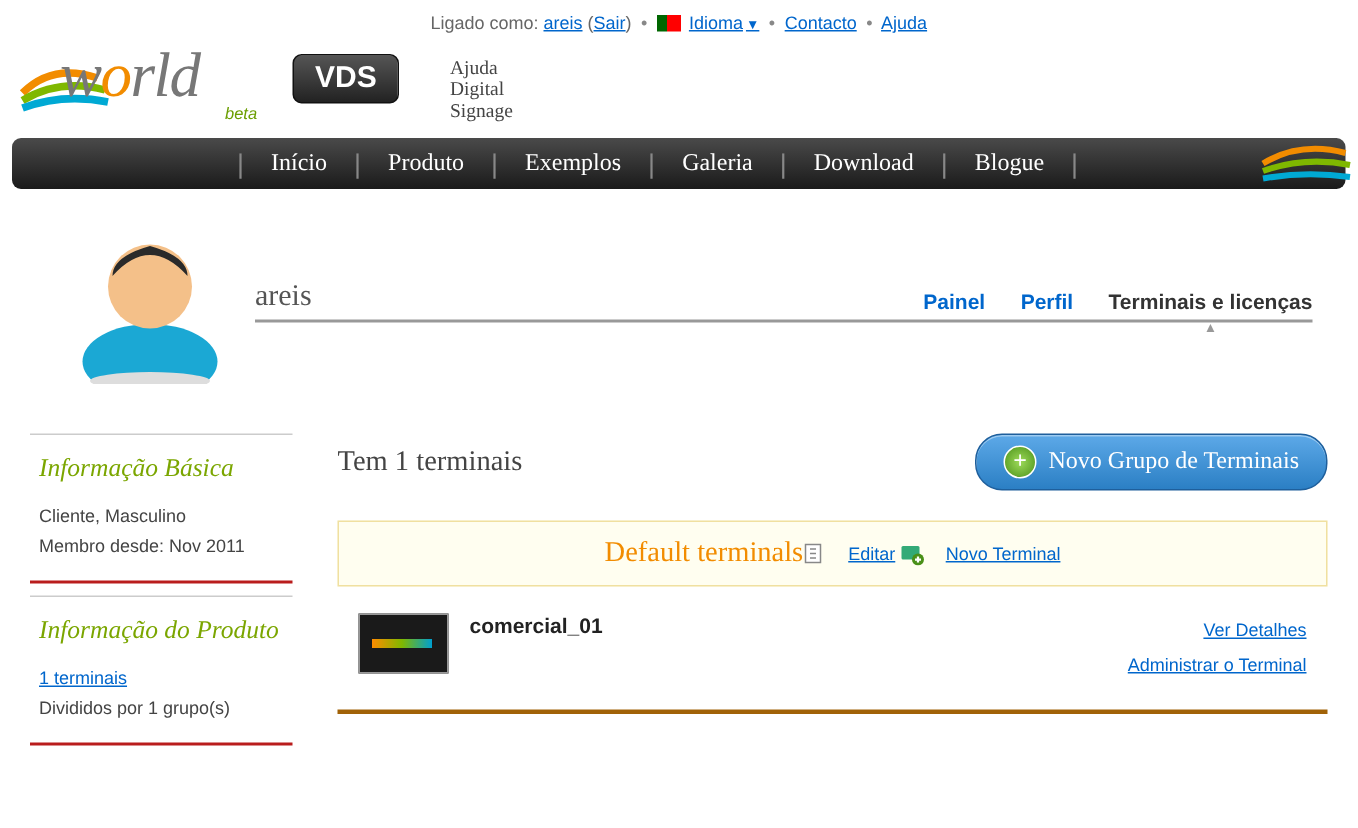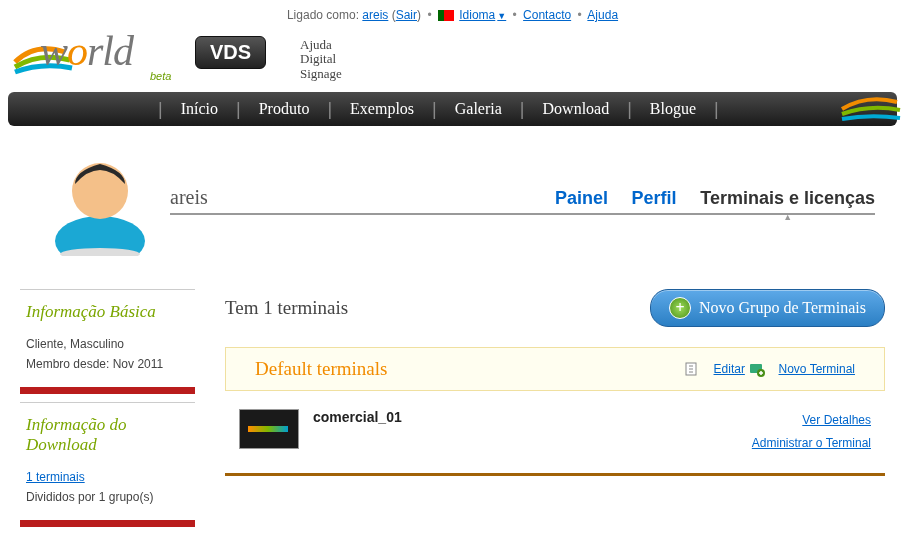--- a/index.html
+++ b/index.html
@@ -25,37 +25,37 @@
 .navbar a{color:#fff;font-family:Georgia,serif;font-size:16px;text-decoration:none;padding:0 18px}
 .navbar .nsep{color:#888;font-size:18px}
 .nav-swirl{position:absolute;right:-5px;top:-8px}
 
 .profile-area{display:flex;margin:20px 30px 30px 30px}
 .avatar{width:140px;text-align:center}
 .avatar svg{width:110px;height:110px}
 .profile-name{flex:1;padding-top:40px}
 .name-row{display:flex;justify-content:space-between;align-items:flex-end;border-bottom:2px solid #999;padding-bottom:4px}
 .name-row h2{font-family:Georgia,serif;font-weight:normal;font-size:20px;color:#555}
-.subtabs a{font-size:18px;font-weight:bold;margin-left:20px;text-decoration:none}
+.subtabs a{font-size:14px;font-weight:bold;margin-left:20px;text-decoration:none}
 .subtabs a.active{color:#333;position:relative}
 .subtabs a.active::after{content:"▲";position:absolute;bottom:-14px;left:50%;transform:translateX(-50%);color:#999;font-size:9px}
 
 .main{display:flex;margin:0 20px}
 .sidebar{width:185px;padding-right:10px}
-.sbox{border-top:1px solid #ccc;border-bottom:7px solid #b91c1c;padding:12px 6px;margin-bottom:8px}
+.sbox{border-top:1px solid #ccc;border-bottom:2px solid #b91c1c;padding:12px 6px;margin-bottom:8px}
 .sbox h3{font-family:Georgia,serif;font-style:italic;font-weight:normal;color:#7ba600;font-size:17px;margin-bottom:12px}
 .sbox div{font-size:12px;color:#444;line-height:1.7}
 
 .content{flex:1;padding-left:20px}
 .content-head{display:flex;justify-content:space-between;align-items:center;margin-bottom:20px}
 .content-head h2{font-family:Georgia,serif;font-weight:normal;font-size:19px;color:#444}
 .btn-new{background:linear-gradient(#5da9e8,#2b7fc4);color:#fff;font-family:Georgia,serif;font-size:16px;padding:7px 18px;border-radius:18px;border:1px solid #1e5f9c;text-decoration:none;display:flex;align-items:center;box-shadow:inset 0 1px 0 rgba(255,255,255,.4)}
 .plus{display:inline-flex;width:22px;height:22px;background:radial-gradient(circle,#9edb5a,#4a9018);border-radius:50%;margin-right:8px;align-items:center;justify-content:center;color:#fff;font-weight:bold;font-size:16px;border:1px solid #fff}
 
-.group{border:1px solid #f0e0a0;background:#fffef0;padding:10px 29px;display:flex;justify-content:space-between;align-items:center}
+.group{border:1px solid #f0e0a0;background:#fffef0;padding:10px 29px;display:flex;justify-content:center;align-items:center}
 .group h3{font-family:Georgia,serif;font-weight:normal;color:#f28c00;font-size:19px}
 .group-acts a{font-size:12px;margin-left:12px}
 .ico{display:inline-block;width:16px;height:16px;vertical-align:middle;margin-right:2px}
 
 .terminal{display:flex;padding:18px 14px;border-bottom:3px solid #a16207;align-items:flex-start}
 .thumb{width:60px;height:40px;background:#1a1a1a;border:1px solid #999;position:relative}
 .thumb::after{content:"";position:absolute;left:8px;top:16px;width:40px;height:6px;background:linear-gradient(90deg,#ff8c00,#7fb800,#00a0d0)}
 .tinfo{flex:1;padding-left:14px}
 .tinfo b{font-size:14px;color:#222}
 .tinfo div{font-size:12px;color:#555;margin-top:2px}
@@ -140,21 +140,21 @@
 </div>
 
 <div class="main">
   <div class="sidebar">
     <div class="sbox">
       <h3>Informação Básica</h3>
       <div>Cliente, Masculino</div>
       <div>Membro desde: Nov 2011</div>
     </div>
     <div class="sbox">
-      <h3>Informação do Download</h3>
+      <h3>Informação do Produto</h3>
       <div><a>1 terminais</a></div>
       <div>Divididos por 1 grupo(s)</div>
     </div>
   </div>
 
   <div class="content">
     <div class="content-head">
       <h2>Tem 1 terminais</h2>
       <a class="btn-new">
         <span class="plus">+</span>

